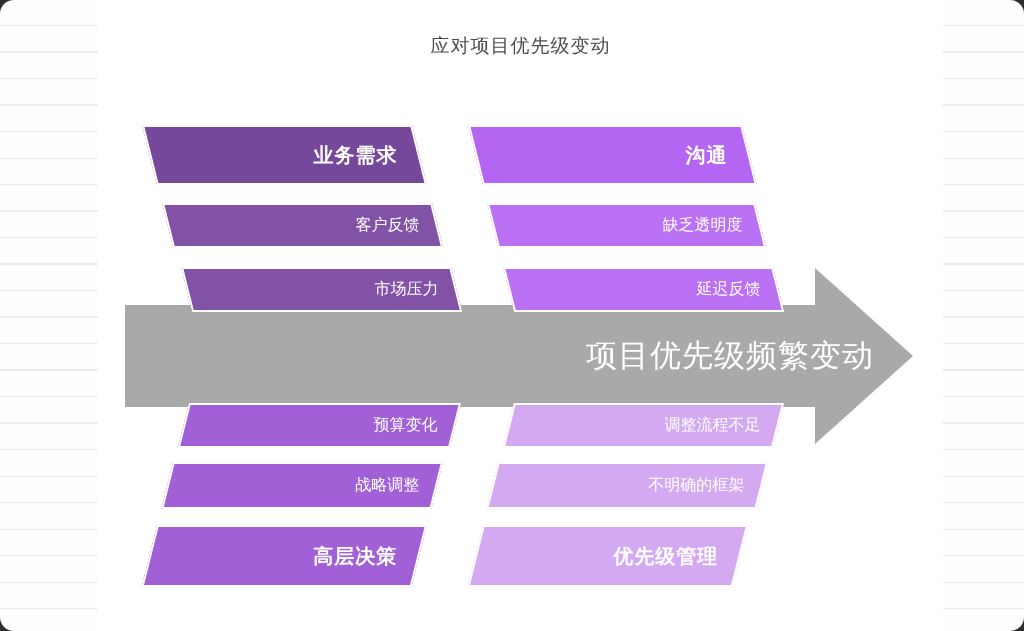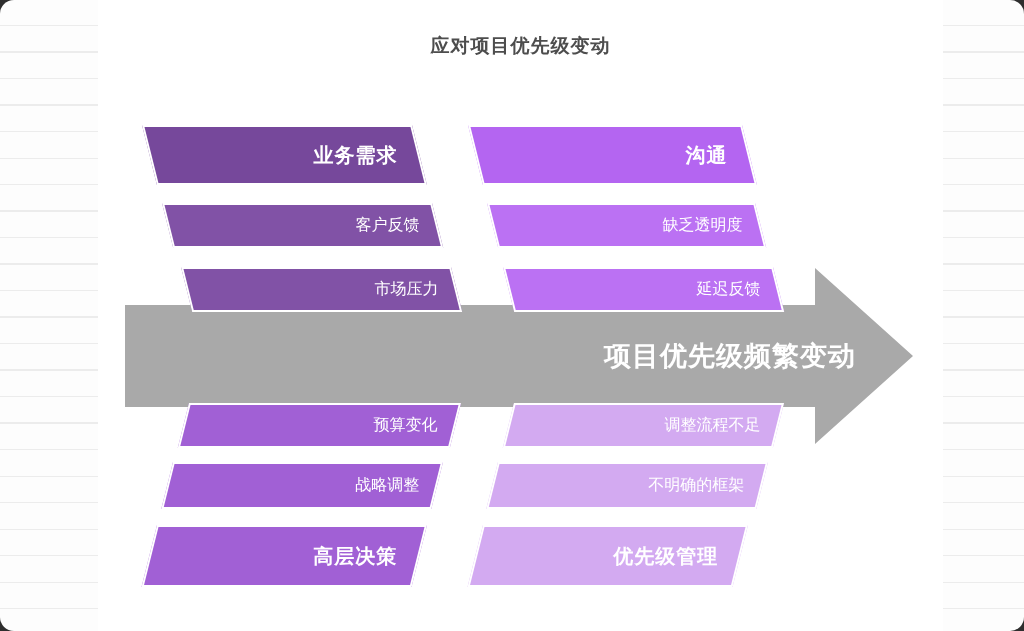--- a/index.html
+++ b/index.html
@@ -30,40 +30,40 @@
     height: 631px;
     background: #ffffff;
   }
   .page-title {
     position: absolute;
     left: 98px;
     top: 33px;
     width: 845px;
     text-align: center;
     font-size: 19px;
-    font-weight: bold;
+    font-weight: normal;
     color: #4d4d4d;
     letter-spacing: 1px;
   }
   .arrow-svg {
     position: absolute;
     left: 0;
     top: 0;
   }
   .arrow-label {
     position: absolute;
     left: 560px;
     top: 330px;
     width: 340px;
     height: 52px;
     display: flex;
     align-items: center;
     justify-content: center;
-    font-size: 27px;
-    font-weight: bold;
+    font-size: 31px;
+    font-weight: normal;
     color: #ffffff;
     letter-spacing: 1px;
   }
   .bar {
     position: absolute;
     box-sizing: border-box;
     border: 2px solid #ffffff;
     display: flex;
     align-items: center;
     justify-content: flex-end;

